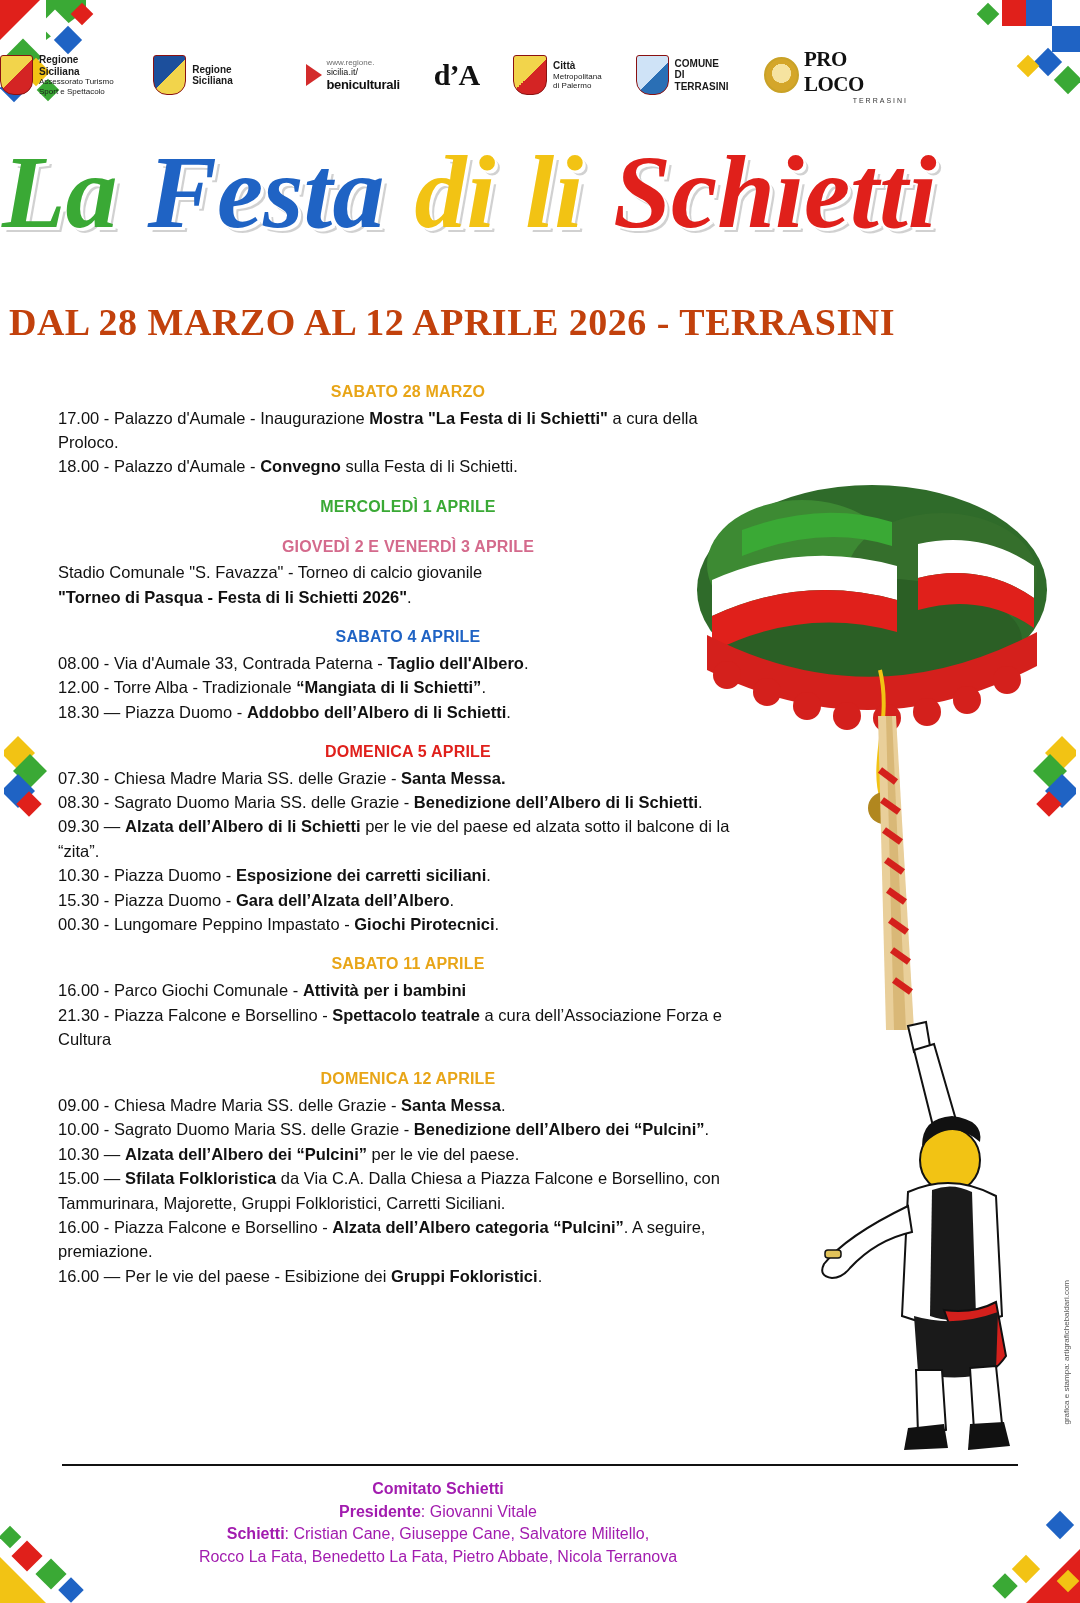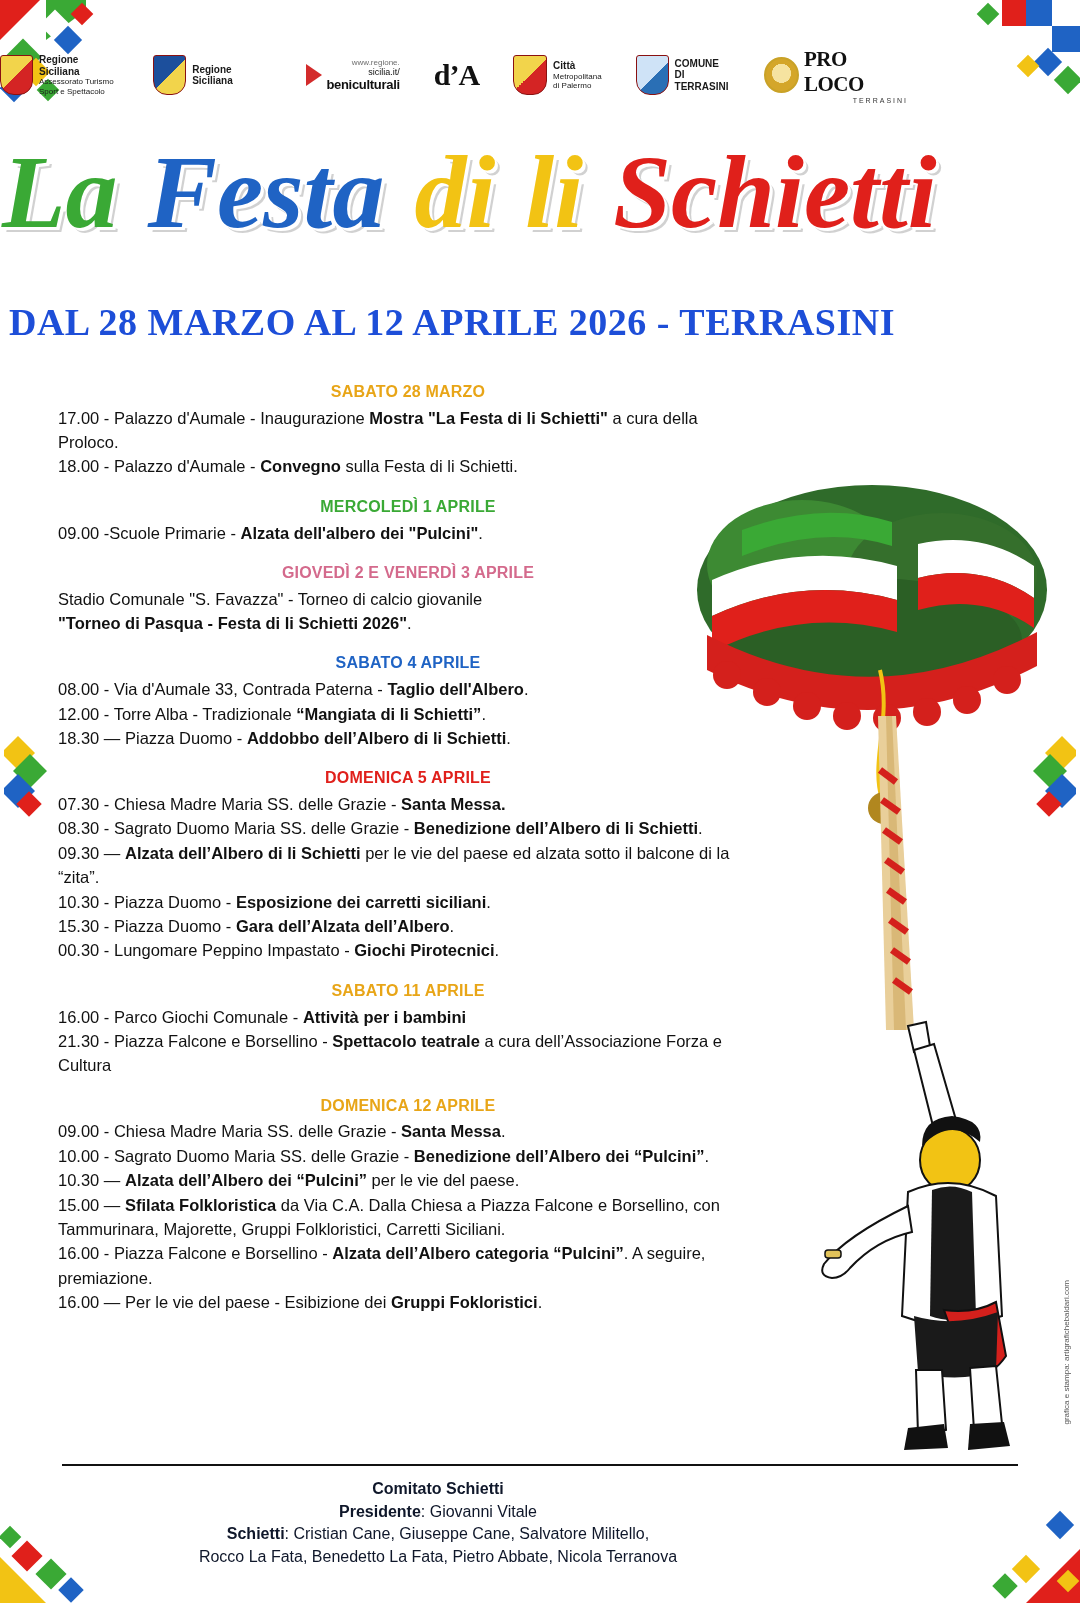--- a/index.html
+++ b/index.html
@@ -34,21 +34,21 @@
 
   .crest {
     width:34px; height:40px; position:relative;
     border:1px solid #8a1111;
     background:linear-gradient(135deg,#f2d44b 0 50%, #d42424 50% 100%);
     border-radius:3px 3px 14px 14px;
   }
   .crest.blue { background:linear-gradient(135deg,#1c4f9c 0 50%, #f2d44b 50% 100%); }
   .crest.green{ background:linear-gradient(135deg,#cfe3f7 0 55%, #2a6fb5 55% 100%); }
 
-  .sicilia-logo { display:flex; align-items:center; gap:4px;text-align:right; }
+  .sicilia-logo { display:flex; align-items:center; gap:4px; }
   .sicilia-arrow {
     width:0;height:0;border-top:11px solid transparent;border-bottom:11px solid transparent;
     border-left:16px solid #d32b2b;
   }
   .sicilia-word { font-size:9px; line-height:1.1; color:#111; }
   .sicilia-word .grey { color:#6d6d6d; font-size:8px; }
   .sicilia-word .big { font-weight:bold; font-size:13px; letter-spacing:-.3px; }
 
   .da-logo { font-family:"Liberation Serif", serif; font-size:30px; font-weight:bold; color:#111; letter-spacing:-1px;}
 
@@ -68,21 +68,21 @@
   }
   .title span { padding:0 2px; }
   .t-green { color:#3aa935; text-shadow:3px 3px 0 #ffffff, 5px 5px 0 rgba(0,0,0,.18); }
   .t-blue  { color:#1f63c4; text-shadow:3px 3px 0 #ffffff, 5px 5px 0 rgba(0,0,0,.18); }
   .t-yellow{ color:#f2c314; text-shadow:3px 3px 0 #ffffff, 5px 5px 0 rgba(0,0,0,.18); }
   .t-red   { color:#e0201b; text-shadow:3px 3px 0 #ffffff, 5px 5px 0 rgba(0,0,0,.18); }
 
   .subtitle {
     position:absolute; top:300px; left:0; width:904px; text-align:center;
     font-family:"Liberation Serif", serif;
-    font-weight:bold; font-size:38px; color:#1d4ed8; letter-spacing:.5px;
+    font-weight:bold; font-size:38px; color:#c2410c; letter-spacing:.5px;
   }
 
   
   .programme {
     position:absolute; top:380px; left:58px; width:700px;
     font-size:16.5px; color:#111; line-height:1.48;
   }
   .day { margin-bottom:16px; }
   .day-head { font-weight:bold; font-size:16px; letter-spacing:.2px; margin-bottom:2px;text-align:center; }
   .evt { white-space:normal; }
@@ -96,21 +96,21 @@
     position:absolute; right:18px; top:1280px;
     font-size:8px; color:#555;
     transform:rotate(-90deg); transform-origin:right top;
     white-space:nowrap;
   }
 
   
   .rule { position:absolute; left:62px; top:1464px; width:956px; height:2px; background:#111; }
   .footer {
     position:absolute; left:0; top:1478px; width:876px; text-align:center;
-    font-size:16px; color:#0f172a; line-height:1.42;
+    font-size:16px; color:#a21caf; line-height:1.42;
   }
   .footer .ttl { font-weight:bold; }
 </style>
 </head>
 <body>
 
 <svg class="corner tl" viewBox="0 0 118 118">
   <g>
     <rect x="0" y="0" width="118" height="118" fill="#ffffff"></rect>
     <polygon points="0,0 40,0 0,40" fill="#e0201b"></polygon>
@@ -243,21 +243,20 @@
 <div class="subtitle">DAL 28 MARZO AL 12 APRILE 2026 - TERRASINI</div>
 
 <div class="programme" id="programme">
     <div class="day">
       <div class="day-head" style="color: rgb(232, 165, 23);">SABATO 28 MARZO</div>
       <div class="evt">17.00 - Palazzo d'Aumale - Inaugurazione <b>Mostra "La Festa di li Schietti"</b> a cura della Proloco.</div>
       <div class="evt">18.00 - Palazzo d'Aumale - <b>Convegno</b> sulla Festa di li Schietti.</div>
     </div>
     <div class="day">
       <div class="day-head" style="color: rgb(58, 169, 53);">MERCOLEDÌ 1 APRILE</div>
-      <div class="evt">09.00 -Scuole Primarie - <b>Alzata dell'albero dei "Pulcini"</b>.</div>
     </div>
     <div class="day">
       <div class="day-head" style="color: rgb(212, 106, 140);">GIOVEDÌ 2 E VENERDÌ 3 APRILE</div>
       <div class="evt">Stadio Comunale "S. Favazza" - Torneo di calcio giovanile</div>
       <div class="evt"><b>"Torneo di Pasqua - Festa di li Schietti 2026"</b>.</div>
     </div>
     <div class="day">
       <div class="day-head" style="color: rgb(31, 99, 196);">SABATO 4 APRILE</div>
       <div class="evt">08.00 - Via d'Aumale 33, Contrada Paterna - <b>Taglio dell'Albero</b>.</div>
       <div class="evt">12.00 - Torre Alba - Tradizionale <b>“Mangiata di li Schietti”</b>.</div>

